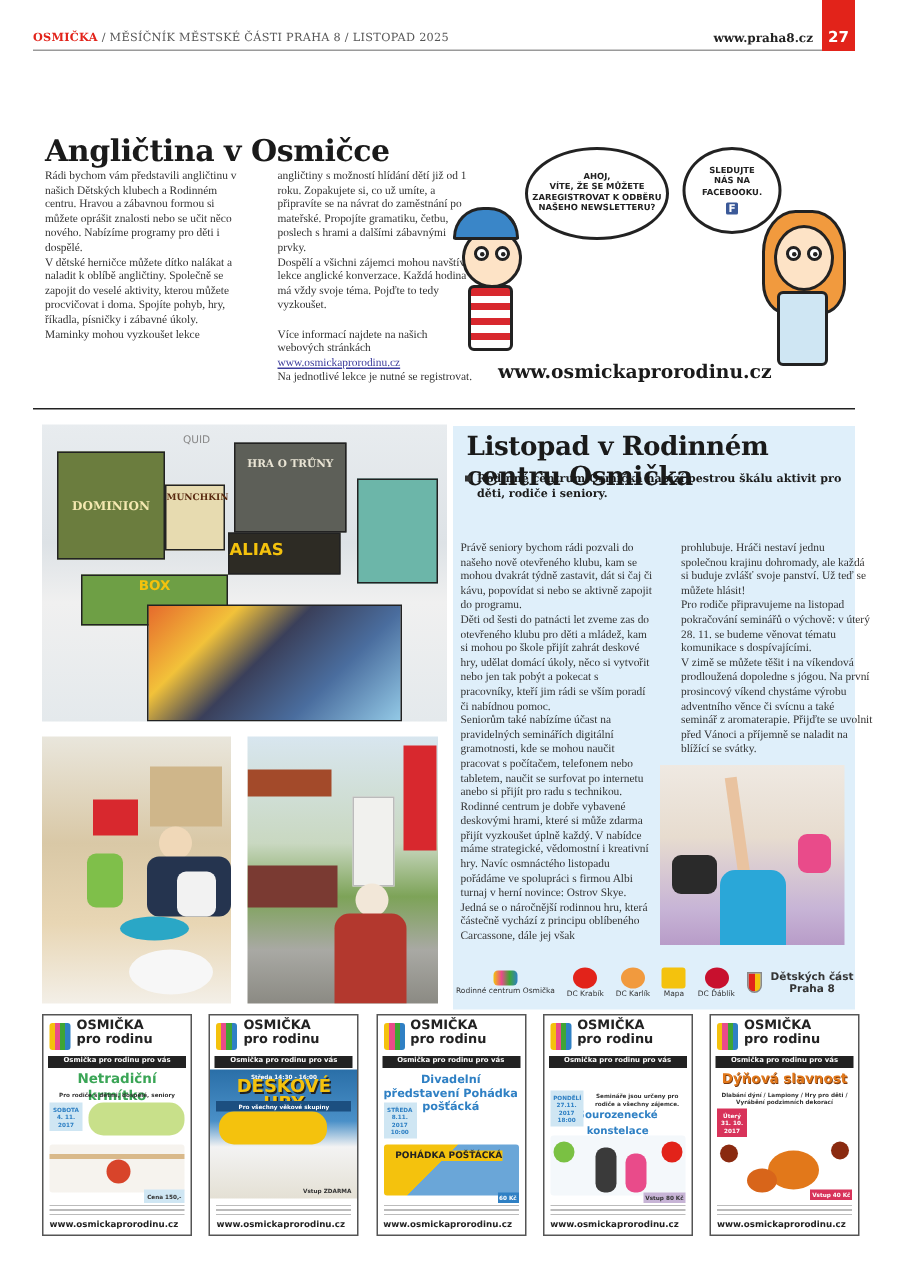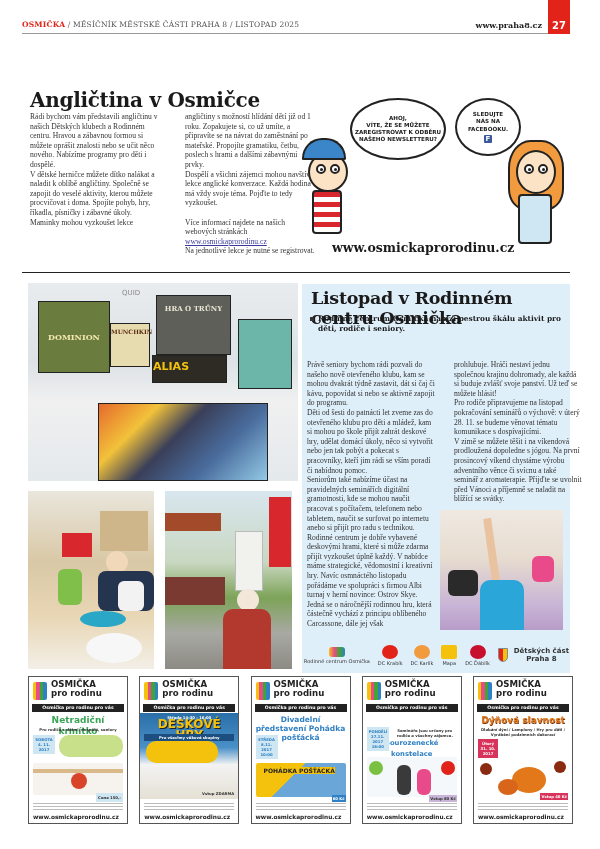--- a/index.html
+++ b/index.html
@@ -132,20 +132,21 @@
 </div>
 
 <div class="sep"></div>
 
 <div class="photo p-games">
   <div class="game-box" style="left:10px;top:18px;width:72px;height:72px;background:#6b7d3e;color:#f4e8b0;font:bold 8px 'DejaVu Serif',serif;display:flex;align-items:center;justify-content:center;">DOMINION</div>
   <div class="game-box" style="left:82px;top:40px;width:40px;height:44px;background:#e7dbb0;color:#5a2a10;font:bold 6px 'DejaVu Serif',serif;text-align:center;padding-top:4px;">MUNCHKIN</div>
   <div class="game-box" style="left:128px;top:12px;width:75px;height:60px;background:#5d5f58;color:#e9e4d4;font:bold 7px 'DejaVu Serif',serif;text-align:center;padding-top:8px;">HRA O TRŮNY</div>
   <div class="game-box" style="left:124px;top:72px;width:75px;height:28px;background:#2d2b24;color:#f4c20d;font:bold 11px 'DejaVu Sans',sans-serif;text-align:left;padding-top:4px;">ALIAS</div>
   <div class="game-box" style="left:210px;top:36px;width:54px;height:70px;background:#6cb6a9;"></div>
+  <div class="game-box" style="left:26px;top:100px;width:98px;height:34px;background:#6e9f45;color:#f4c20d;font:bold 9px 'DejaVu Sans',sans-serif;text-align:center;padding-top:2px;">BOX</div>
   <div class="game-box" style="left:70px;top:120px;width:170px;height:78px;background:linear-gradient(135deg,#e66a2c 0%,#f2c23a 25%,#3a3f5a 45%,#4a6d9e 70%,#93c9e6 100%);"></div>
   <div style="position:absolute;left:94px;top:6px;width:40px;height:12px;font:7px 'DejaVu Sans',sans-serif;color:#888;">QUID</div>
 </div>
 <div class="photo p-craft">
   <div style="position:absolute;left:72px;top:20px;width:48px;height:40px;background:#cfb68a;"></div>
   <div style="position:absolute;left:34px;top:42px;width:30px;height:24px;background:#d8282e;"></div>
   <div style="position:absolute;left:78px;top:60px;width:22px;height:22px;background:#f0d8b8;border-radius:50%;"></div>
   <div style="position:absolute;left:70px;top:80px;width:56px;height:40px;background:#25344f;border-radius:8px;"></div>
   <div style="position:absolute;left:30px;top:78px;width:24px;height:36px;background:#7fbf4a;border-radius:6px;"></div>
   <div style="position:absolute;left:90px;top:90px;width:26px;height:30px;background:#f2f2f2;border-radius:6px;"></div>

